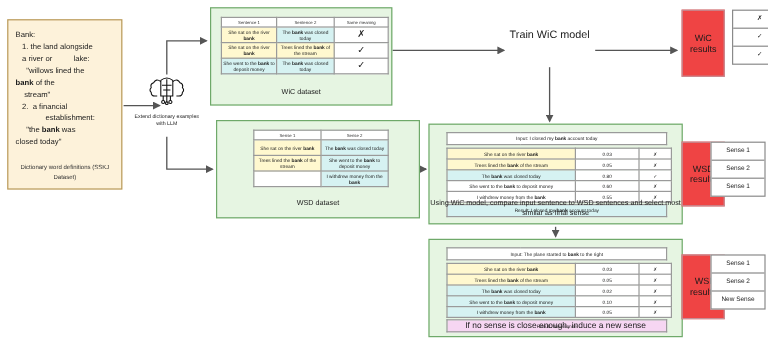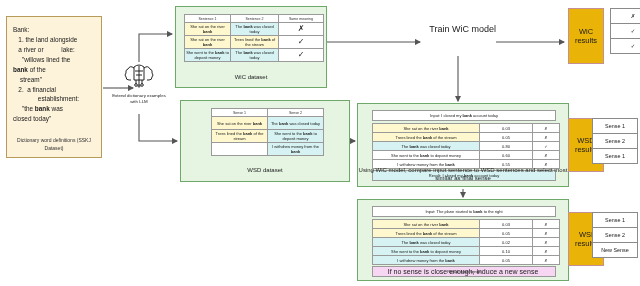--- a/index.html
+++ b/index.html
@@ -40,38 +40,38 @@
   .wht{background:#ffffff;}
   .pnk{background:#f6d6f2;}
   .mark{font-size:8px;color:#222;}
   b{font-weight:bold;}
 
   
   .inrow{background:#ffffff;font-size:4px;height:10px;}
   .scorecell{font-size:4px;}
 
   
-  .pink{background:#eab308;border:1px solid #c48f96;
+  .pink{background:#ef4444;border:1px solid #c48f96;
         display:flex;align-items:center;justify-content:center;
         text-align:center;font-size:7.5px;line-height:1.25;}
   #wicRes{left:568px;top:8px;width:36px;height:56px;}
   #wsdRes{left:568px;top:118px;width:36px;height:54px;}
   #wsiRes{left:568px;top:212px;width:36px;height:54px;}
 
   .outlist{position:absolute;width:46px;border:1px solid #8a8a8a;
            background:#fff;box-sizing:border-box;}
   .outlist div{border-bottom:1px solid #8a8a8a;font-size:5.4px;height:14px;
                line-height:14px;text-align:center;}
   .outlist div:last-child{border-bottom:none;}
   #wicOut{left:610px;top:8px;}
   #wsdOut{left:592px;top:118px;}
   #wsiOut{left:592px;top:212px;}
 
   
-  #train{left:420px;top:24px;width:76px;text-align:right;
+  #train{left:420px;top:24px;width:76px;text-align:center;
          font-size:9px;line-height:1.3;}
 
   svg.wires{position:absolute;left:0;top:0;width:640px;height:286px;
             pointer-events:none;}
 </style>
 </head>
 <body>
 
 <svg class="wires">
   <defs>

